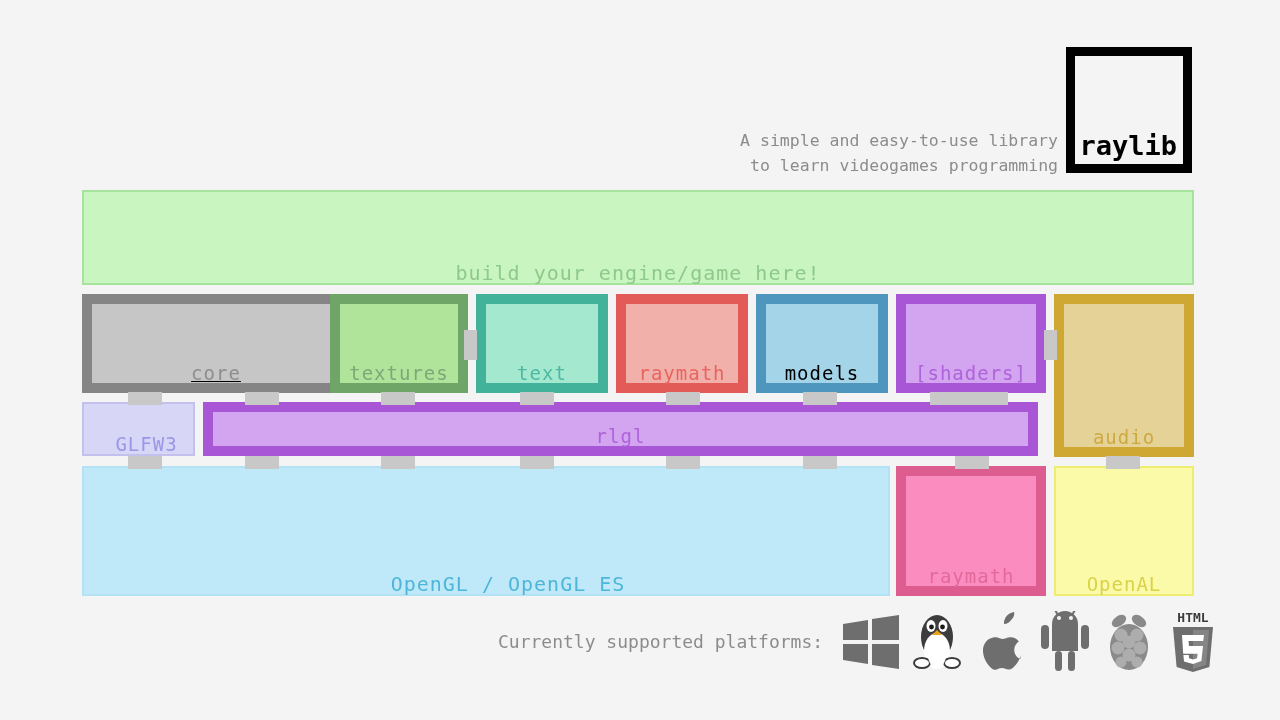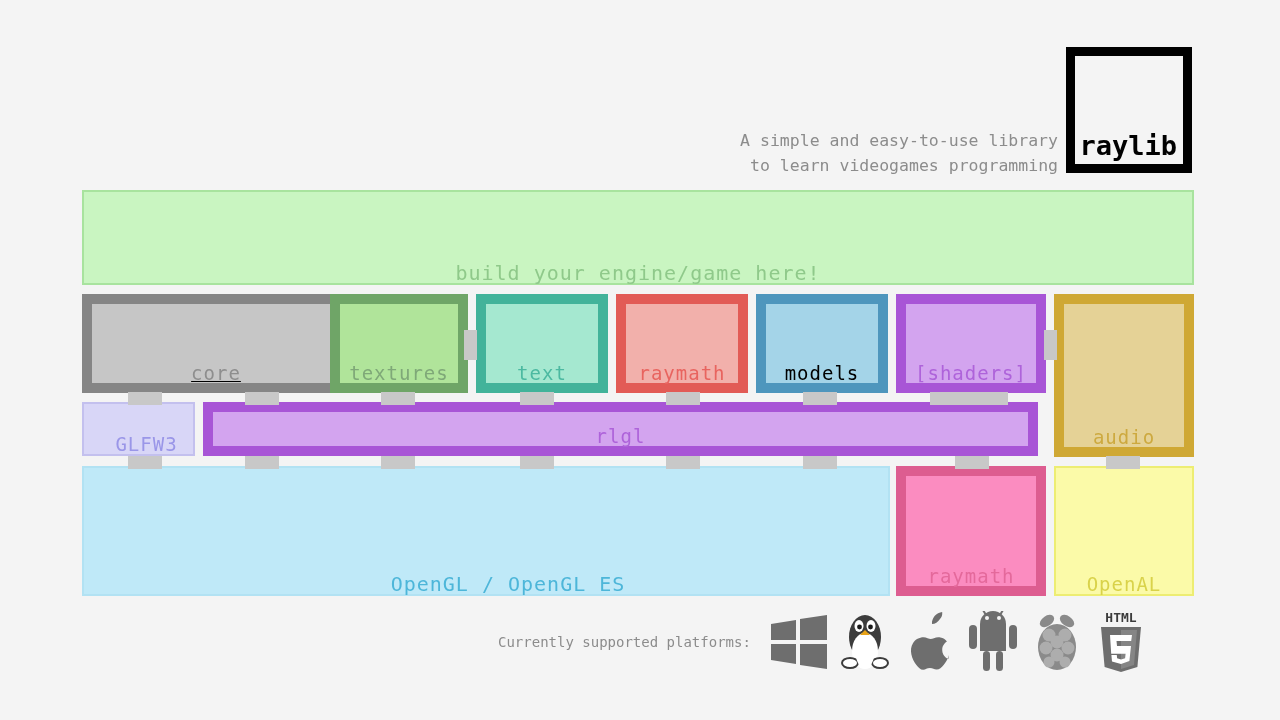--- a/index.html
+++ b/index.html
@@ -102,21 +102,21 @@
   #platforms-row {
     position: absolute;
     left: 498px;
     top: 604px;
     width: 700px;
     height: 76px;
     display: flex;
     align-items: center;
   }
   #platforms-label {
-    font-size: 14px;
+    font-size: 18px;
     color: #8c8c8c;
     white-space: nowrap;
     margin-right: 18px;
     line-height: 1;
   }
   .platform-icon {
     margin-right: 8px;
     display: flex;
     align-items: center;
     justify-content: center;

